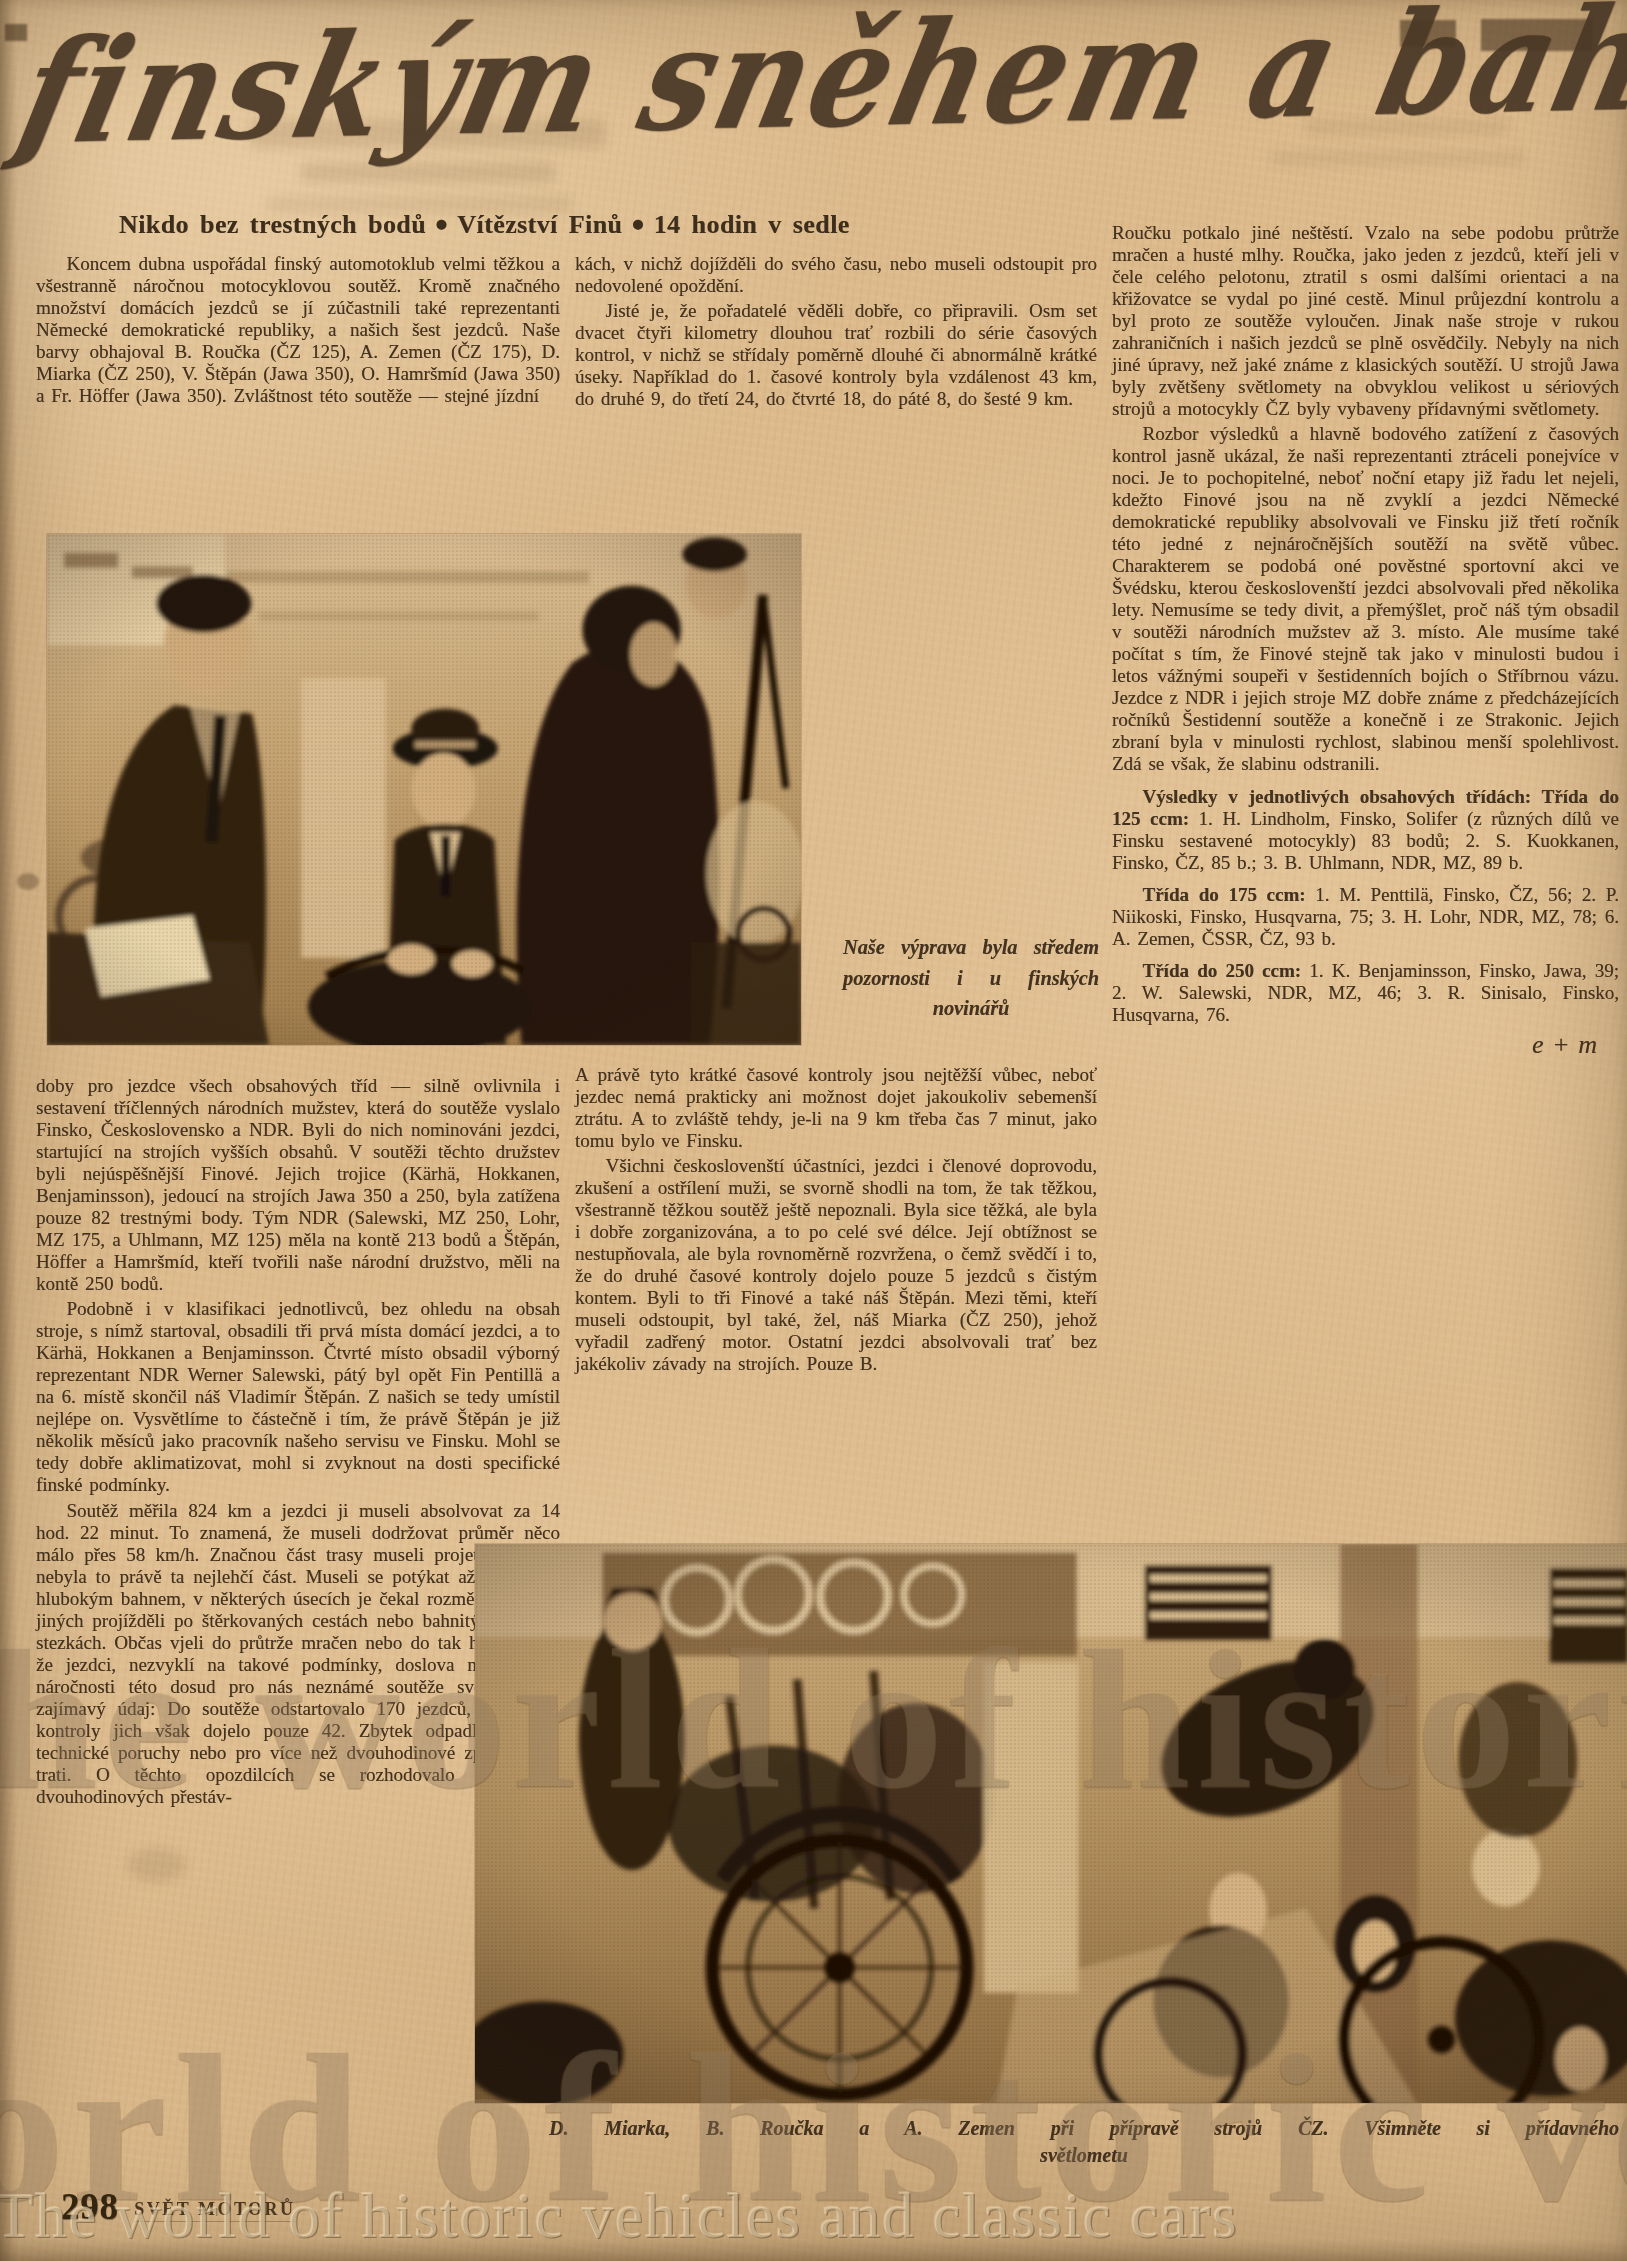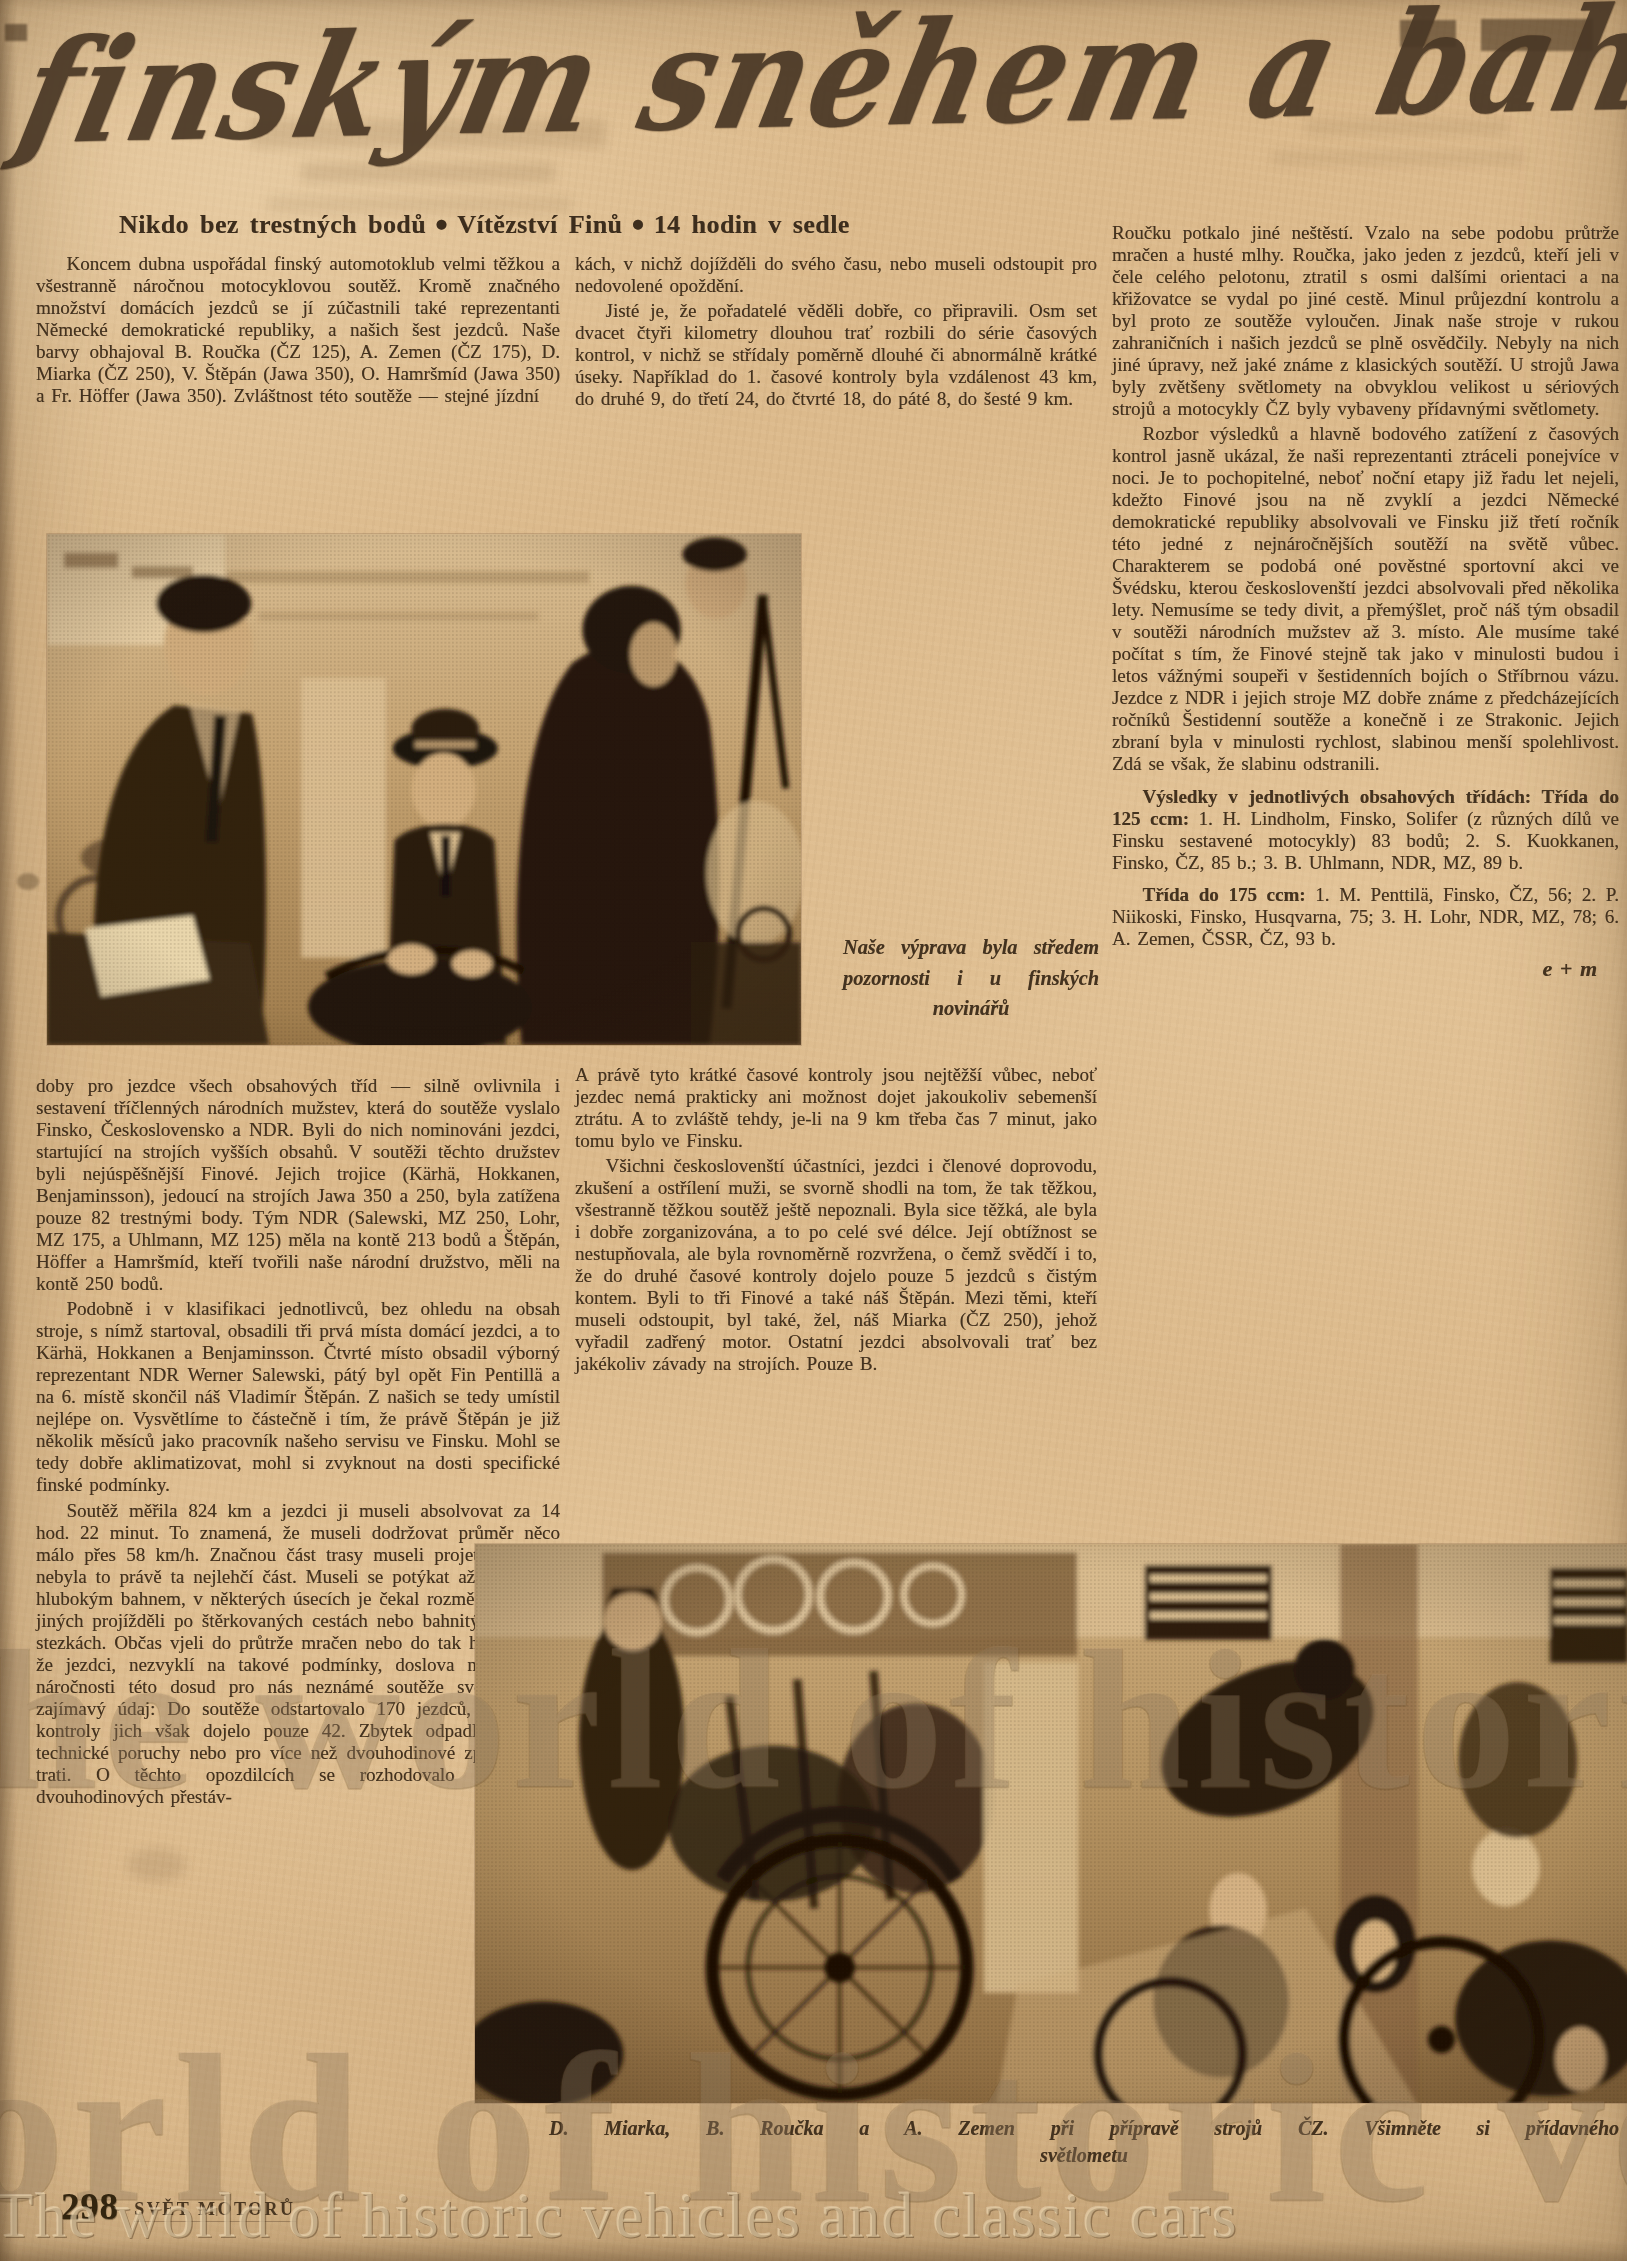--- a/index.html
+++ b/index.html
@@ -39,22 +39,22 @@
   .subtitle .bullet { font-size:23px; position:relative; top:-1.7px; padding:0 8.5px; }
 
   
   .col { position:absolute; text-align:justify; font-size:19px; line-height:22px;
          word-spacing:2.1px; text-shadow:0.3px 0.4px 0.5px rgba(60,40,20,.48); }
   .col p { margin:0; }
   .col p.ind { text-indent:30.5px; }
   .col p.gap { margin-top:3.4px; }
   .col p.res { margin-top:10.2px; text-indent:30.5px; }
   .lead { font-weight:bold; }
-  .signature { margin-top:8.5px; text-align:right; font-style:italic; font-weight:bold;
-               font-size:22px; padding-right:22px; }
+  .signature { margin-top:8.5px; text-align:right; font-style:italic; font-weight:normal;
+               font-size:26px; padding-right:22px; }
 
   #col1-top    { left:36px;   top:253px;  width:524px; }
   #col2-top    { left:575px;  top:253px;  width:522px; }
   #col3        { left:1112px; top:222px;  width:507px; }
   #col1-bottom { left:36px;   top:1075px; width:524px; }
   #col2-bottom { left:575px;  top:1064px; width:522px; }
 
   
   .photo { position:absolute; box-shadow:0 0 0 0.8px rgba(90,65,38,.25), 0 0 12px rgba(80,55,30,.25) inset; }
   #photo1 { left:47px;  top:534px;  width:754px;  height:511px; }
@@ -131,20 +131,21 @@
   <div id="col2-top" class="col">
     <p>kách, v nichž dojížděli do svého času, nebo museli odstoupit pro nedovolené opoždění.</p>
     <p class="ind gap">Jisté je, že pořadatelé věděli dobře, co připravili. Osm set dvacet čtyři kilometry dlouhou trať rozbili do série časových kontrol, v nichž se střídaly poměrně dlouhé či abnormálně krátké úseky. Například do 1. časové kontroly byla vzdálenost 43 km, do druhé 9, do třetí 24, do čtvrté 18, do páté 8, do šesté 9 km.</p>
   </div>
 
   <div id="col3" class="col">
     <p>Roučku potkalo jiné neštěstí. Vzalo na sebe podobu průtrže mračen a husté mlhy. Roučka, jako jeden z jezdců, kteří jeli v čele celého pelotonu, ztratil s osmi dalšími orientaci a na křižovatce se vydal po jiné cestě. Minul průjezdní kontrolu a byl proto ze soutěže vyloučen. Jinak naše stroje v rukou zahraničních i našich jezdců se plně osvědčily. Nebyly na nich jiné úpravy, než jaké známe z klasických soutěží. U strojů Jawa byly zvětšeny světlomety na obvyklou velikost u sériových strojů a motocykly ČZ byly vybaveny přídavnými světlomety.</p>
     <p class="ind gap">Rozbor výsledků a hlavně bodového zatížení z časových kontrol jasně ukázal, že naši reprezentanti ztráceli ponejvíce v noci. Je to pochopitelné, neboť noční etapy již řadu let nejeli, kdežto Finové jsou na ně zvyklí a jezdci Německé demokratické republiky absolvovali ve Finsku již třetí ročník této jedné z nejnáročnějších soutěží na světě vůbec. Charakterem se podobá oné pověstné sportovní akci ve Švédsku, kterou českoslovenští jezdci absolvovali před několika lety. Nemusíme se tedy divit, a přemýšlet, proč náš tým obsadil v soutěži národních mužstev až 3. místo. Ale musíme také počítat s tím, že Finové stejně tak jako v minulosti budou i letos vážnými soupeři v šestidenních bojích o Stříbrnou vázu. Jezdce z NDR i jejich stroje MZ dobře známe z předcházejících ročníků Šestidenní soutěže a konečně i ze Strakonic. Jejich zbraní byla v minulosti rychlost, slabinou menší spolehlivost. Zdá se však, že slabinu odstranili.</p>
     <p class="res"><span class="lead">Výsledky v jednotlivých obsahových třídách: Třída do 125 ccm:</span><span> 1. H. Lindholm, Finsko, Solifer (z různých dílů ve Finsku sestavené motocykly) 83 bodů; 2. S. Kuokkanen, Finsko, ČZ, 85 b.; 3. B. Uhlmann, NDR, MZ, 89 b.</span></p>
     <p class="res"><span class="lead">Třída do 175 ccm:</span><span> 1. M. Penttilä, Finsko, ČZ, 56; 2. P. Niikoski, Finsko, Husqvarna, 75; 3. H. Lohr, NDR, MZ, 78; 6. A. Zemen, ČSSR, ČZ, 93 b.</span></p>
+    <p class="res"><span class="lead">Třída do 250 ccm:</span><span> 1. K. Benjaminsson, Finsko, Jawa, 39; 2. W. Salewski, NDR, MZ, 46; 3. R. Sinisalo, Finsko, Husqvarna, 76.</span></p>
     <div class="signature">e + m</div>
   </div>
 
   <div id="photo1" class="photo">
     <svg viewBox="0 0 890 603" preserveAspectRatio="none">
       <defs>
         <linearGradient id="p1bg" x1="0" y1="0" x2="0" y2="1">
           <stop offset="0" stop-color="#d9bd92"></stop>
             <stop offset="0.45" stop-color="#c4a271"></stop>
             <stop offset="1" stop-color="#9f7c4c"></stop>

